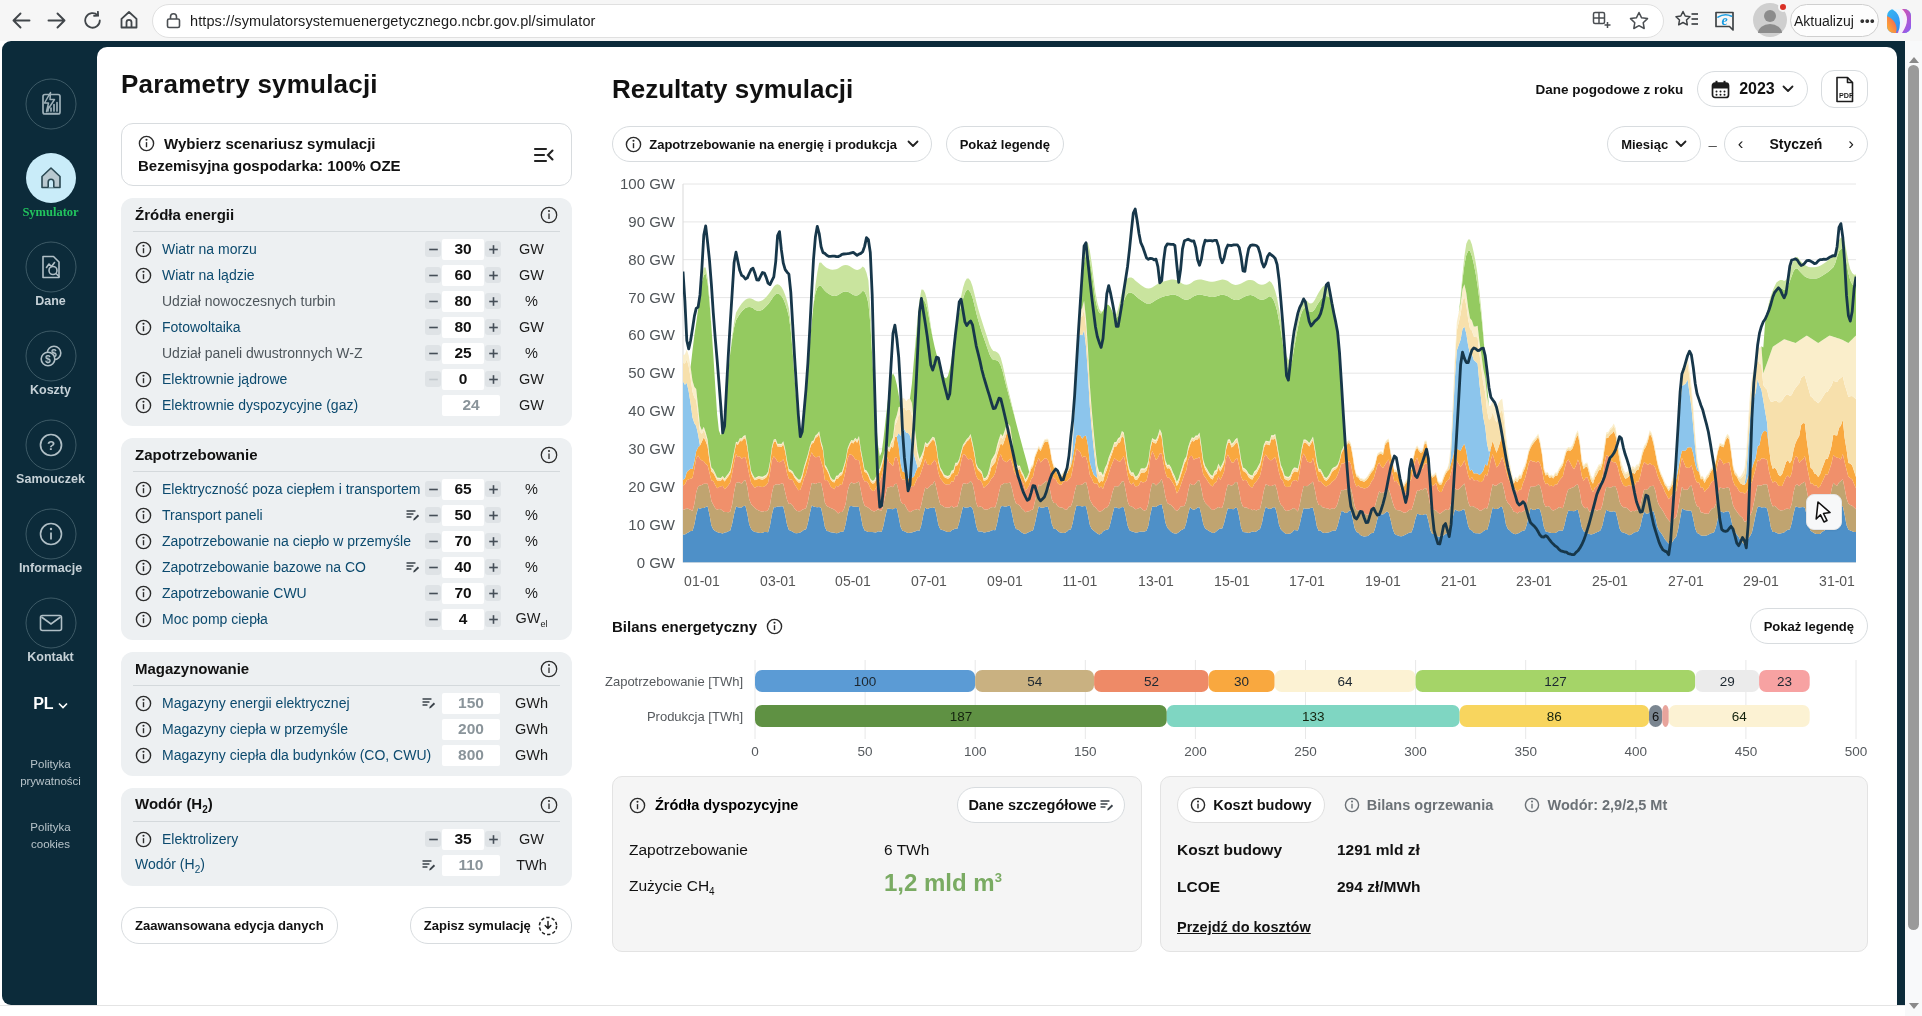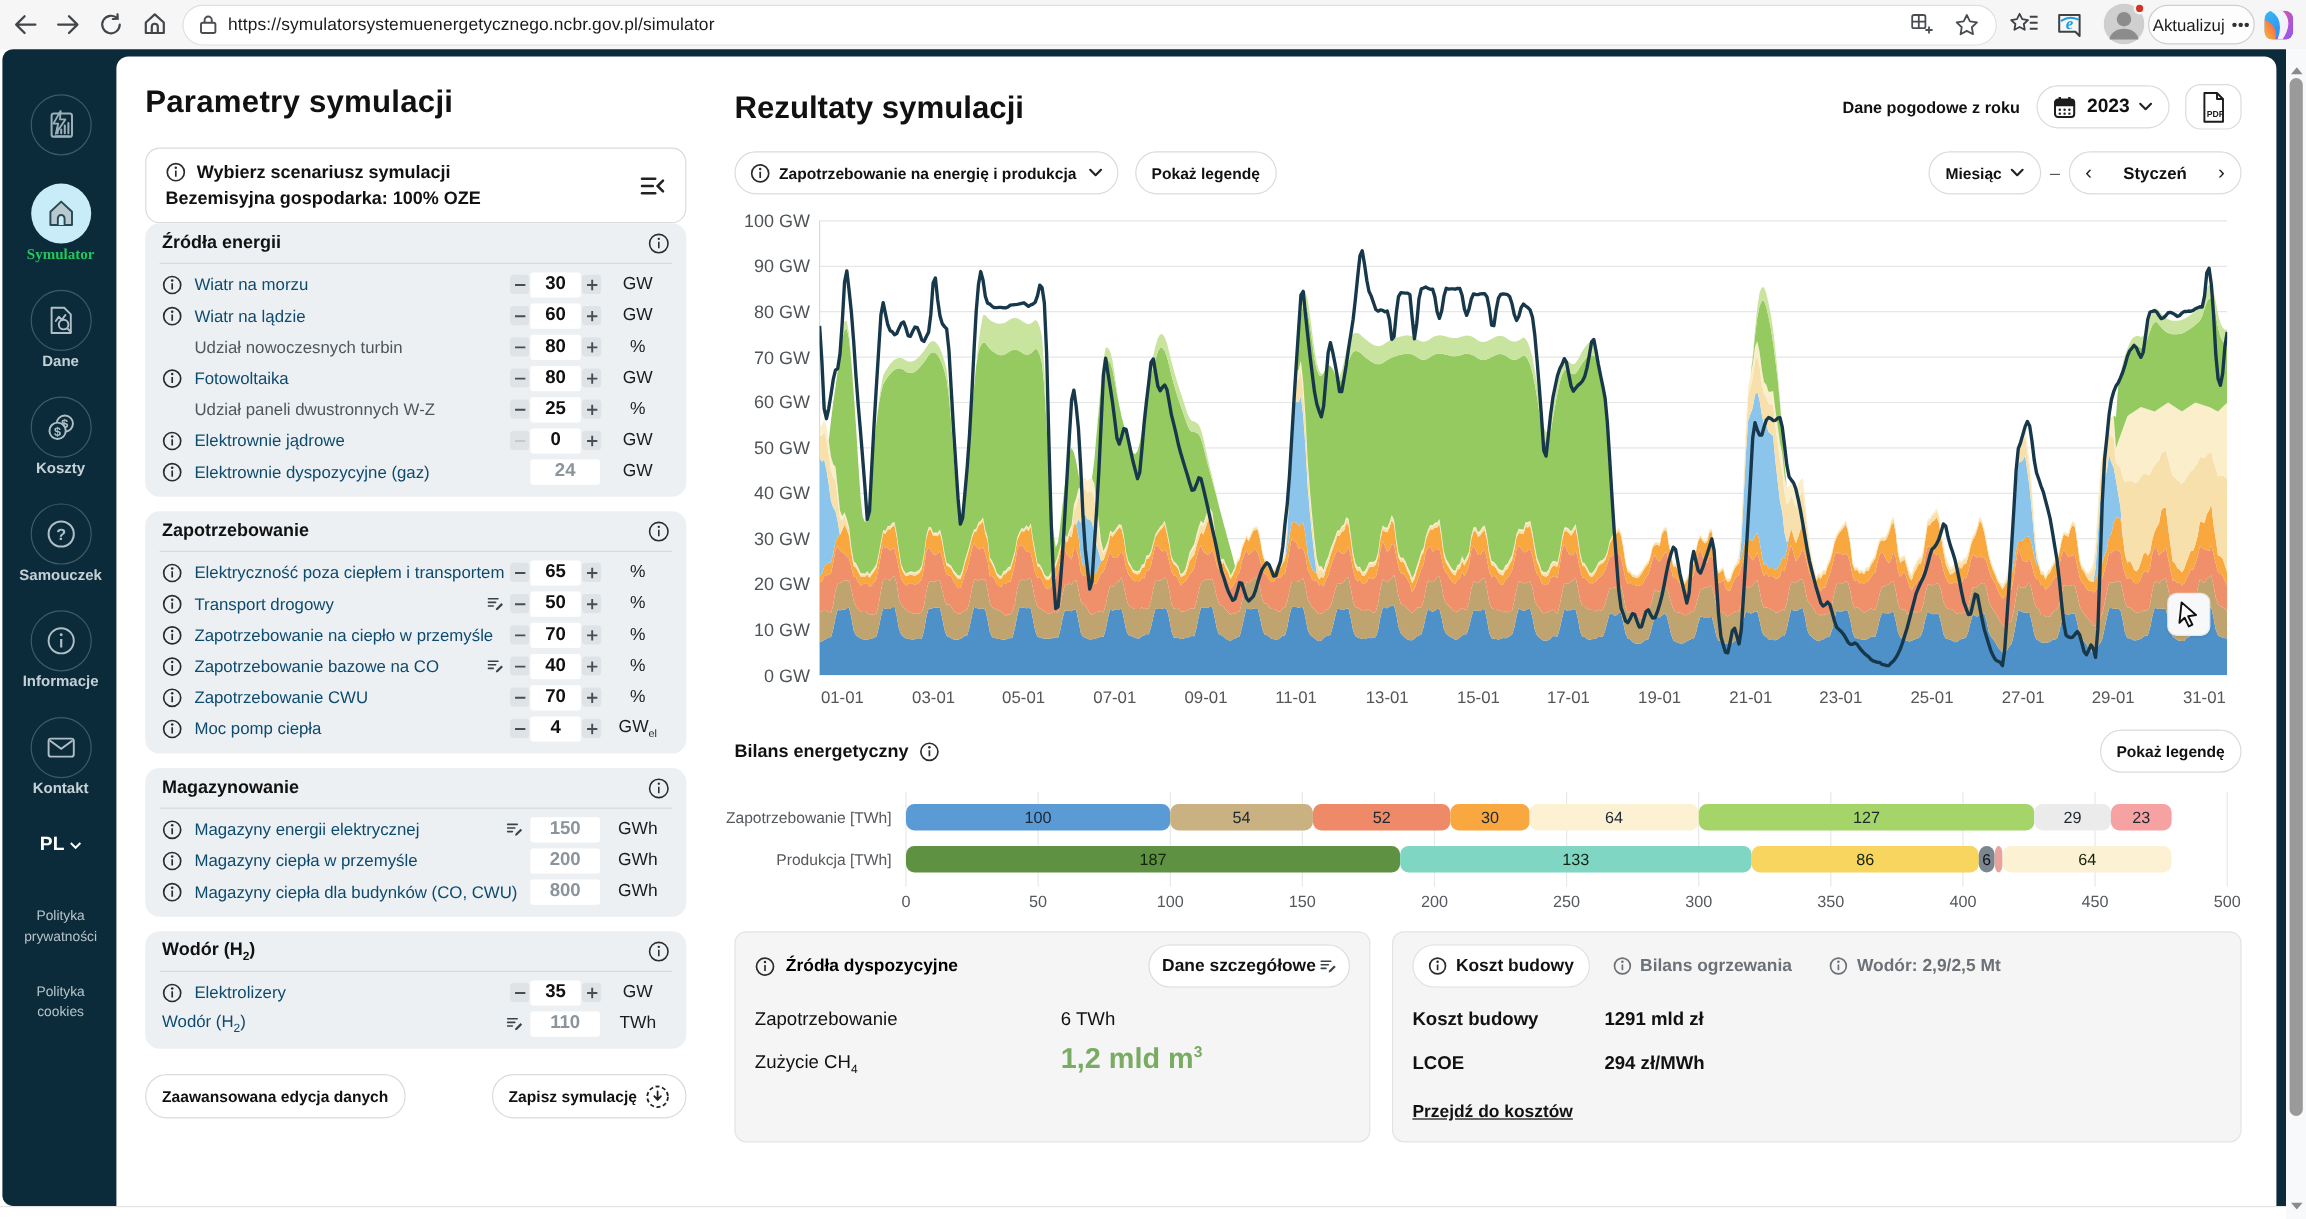--- a/index.html
+++ b/index.html
@@ -291,21 +291,21 @@
     </div>
     <svg width="22" height="18" viewBox="0 0 22 18">
             <g stroke="#222" stroke-width="2.1" stroke-linecap="round">
               <line x1="2" y1="3" x2="13" y2="3"></line>
               <line x1="2" y1="9" x2="11" y2="9"></line>
               <line x1="2" y1="15" x2="13" y2="15"></line>
               <path d="M19.5 4.5 L15 9 L19.5 13.5" fill="none"></path>
             </g>
           </svg>
   </div>
-  <div class="card" style="">
+  <div class="card" style="margin-top:12px">
           <div class="chead">
             <span class="ctit">Źródła energii</span>
             <span class="cinfo">
               <svg width="18" height="18" viewBox="0 0 18 18" style="flex:none">
                 <circle cx="9.0" cy="9.0" r="7.7" fill="none" stroke="#2b2b2b" stroke-width="1.3"></circle>
                 <line x1="9.0" y1="7.56" x2="9.0" y2="12.959999999999999" stroke="#2b2b2b" stroke-width="1.3"></line>
                 <circle cx="9.0" cy="5.040000000000001" r="0.9750000000000001" fill="#2b2b2b"></circle>
               </svg>
             </span>
           </div>
@@ -499,21 +499,21 @@
             </span>
           </div>
           <div class="row">
             <span class="ri">
               <svg width="17" height="17" viewBox="0 0 17 17" style="flex:none">
                 <circle cx="8.5" cy="8.5" r="7.1" fill="none" stroke="#2b2b2b" stroke-width="1.4"></circle>
                 <line x1="8.5" y1="7.14" x2="8.5" y2="12.24" stroke="#2b2b2b" stroke-width="1.4"></line>
                 <circle cx="8.5" cy="4.760000000000001" r="1.0499999999999998" fill="#2b2b2b"></circle>
               </svg>
             </span>
-            <span class="lab">Transport drogowy</span>
+            <span class="lab">Transport paneli</span>
             <span class="ctl">
               <span class="ei">
                 <svg width="14" height="12" viewBox="0 0 14 12" style="flex:none">
                   <g stroke="#3a4249" stroke-width="1.3" stroke-linecap="round">
                     <line x1="1" y1="2" x2="9" y2="2"></line>
                     <line x1="1" y1="5" x2="7" y2="5"></line>
                     <line x1="1" y1="8" x2="5" y2="8"></line>
                   </g>
                   <path d="M7.6 9.8 L11.8 5.6 L13.1 6.9 L8.9 11.1 L7.2 11.5 Z" fill="#3a4249"></path>
                 </svg>

